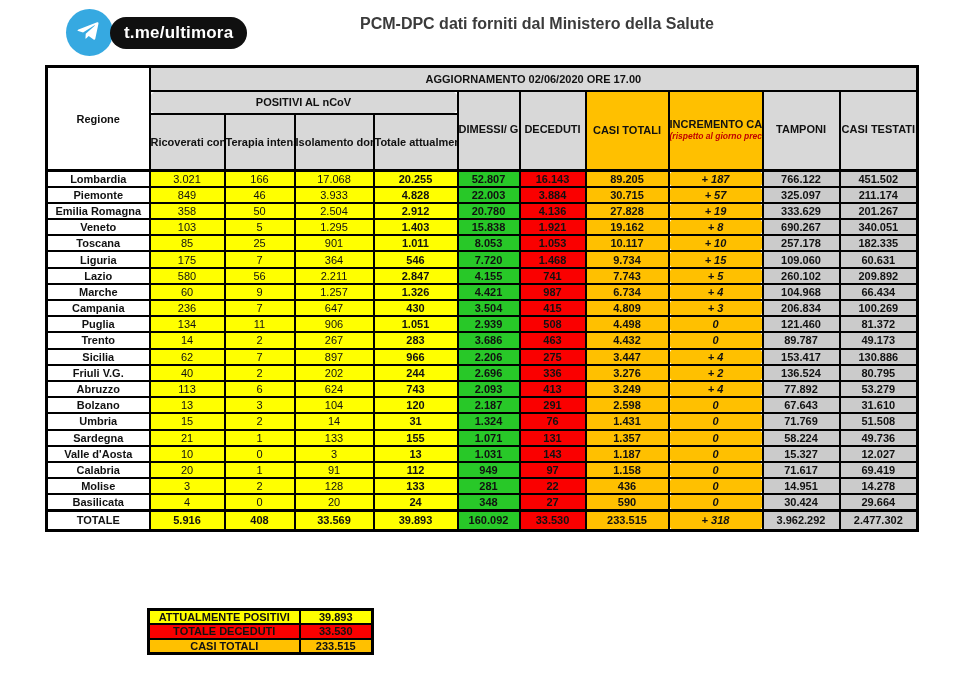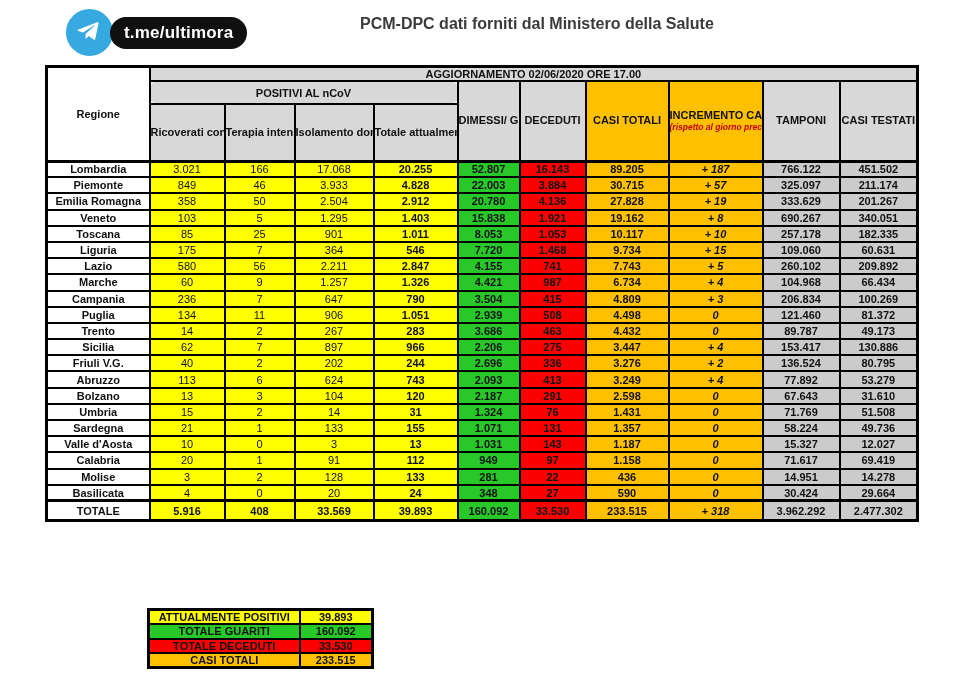--- a/index.html
+++ b/index.html
@@ -24,34 +24,34 @@
   
   .main-wrap{position:absolute; left:45px; top:65px;}
   table{border-collapse:collapse; table-layout:fixed;}
   table.main{width:871px; border:3px solid #000;}
   table.main th, table.main td{
     border:2px solid #000; text-align:center; vertical-align:middle;
     overflow:hidden; white-space:nowrap; padding:0; font-size:11px; color:#111;
   }
   table.main thead{border-bottom:3px solid #000;}
   th.h-region{background:#fff; font-size:12px; font-weight:bold;}
-  th.h-banner{background:var(--hdr-gray); font-size:13.5px; font-weight:bold; height:14px;}
+  th.h-banner{background:var(--hdr-gray); font-size:13.5px; font-weight:bold; height:24px;}
   th.h-group{background:var(--hdr-gray); font-size:11px; font-weight:bold; height:23px;border-radius:8px;}
   th.h-plain{background:var(--hdr-gray); font-weight:bold; font-size:10.5px; white-space:normal; line-height:1.25;}
   th.h-sub{background:var(--hdr-gray); font-weight:bold; font-size:10.5px; white-space:normal; line-height:1.3; height:57px; padding:0 2px;}
   th.h-orange{background:var(--orange); font-weight:bold; font-size:10.5px; white-space:normal; line-height:1.2;}
   th.h-incr .incr-sub{font-size:8.5px; font-weight:bold; font-style:italic; color:var(--sub-red); line-height:1.15; margin-top:1px;}
   tbody td{height:16.2px;}
   td.creg{background:#fff; font-weight:bold;}
   td.c1{background:var(--yellow);}
   td.c4{background:var(--yellow); font-weight:bold;}
   td.c5{background:var(--green); font-weight:bold;}
   td.c6{background:var(--red); font-weight:bold;}
   td.c7{background:var(--orange); font-weight:bold;}
-  td.c8{background:var(--orange); font-weight:bold; font-style:italic;}
+  td.c8{background:var(--orange); font-weight:bold; font-style:italic;border-radius:6px;}
   td.c9{background:var(--cell-gray); font-weight:bold;}
   tr.total{border-top:3px solid #000;}
   tr.total td{height:20px; font-weight:bold;}
 
   
   .summary-wrap{position:absolute; left:147px; top:608px;}
   table.summary{border:3px solid #000;}
   table.summary td{border:2px solid #000; height:14.5px; text-align:center; vertical-align:middle;
     font-size:11px; font-weight:bold; padding:0; overflow:hidden; white-space:nowrap;}
   td.s-label{width:151px;}
@@ -216,21 +216,21 @@
             <td class="c7">6.734</td>
             <td class="c8">+ 4</td>
             <td class="c9">104.968</td>
             <td class="c9">66.434</td>
           </tr>
           <tr>
             <td class="creg">Campania</td>
             <td class="c1">236</td>
             <td class="c1">7</td>
             <td class="c1">647</td>
-            <td class="c4">790</td>
+            <td class="c4">430</td>
             <td class="c5">3.504</td>
             <td class="c6">415</td>
             <td class="c7">4.809</td>
             <td class="c8">+ 3</td>
             <td class="c9">206.834</td>
             <td class="c9">100.269</td>
           </tr>
           <tr>
             <td class="creg">Puglia</td>
             <td class="c1">134</td>
@@ -405,24 +405,20 @@
   </div>
 
   <div class="summary-wrap">
     <table class="summary">
       <tbody id="sbody">
           <tr>
             <td class="s-label" style="background: rgb(255, 255, 0);">ATTUALMENTE POSITIVI</td>
             <td class="s-value" style="background: rgb(255, 255, 0);">39.893</td>
           </tr>
           <tr>
-            <td class="s-label" style="background: rgb(40, 200, 40);">TOTALE GUARITI</td>
-            <td class="s-value" style="background: rgb(40, 200, 40);">160.092</td>
-          </tr>
-          <tr>
             <td class="s-label" style="background: rgb(250, 0, 0);">TOTALE DECEDUTI</td>
             <td class="s-value" style="background: rgb(250, 0, 0);">33.530</td>
           </tr>
           <tr>
             <td class="s-label" style="background: rgb(255, 192, 0);">CASI TOTALI</td>
             <td class="s-value" style="background: rgb(255, 192, 0);">233.515</td>
           </tr>
         </tbody>
     </table>
   </div>

